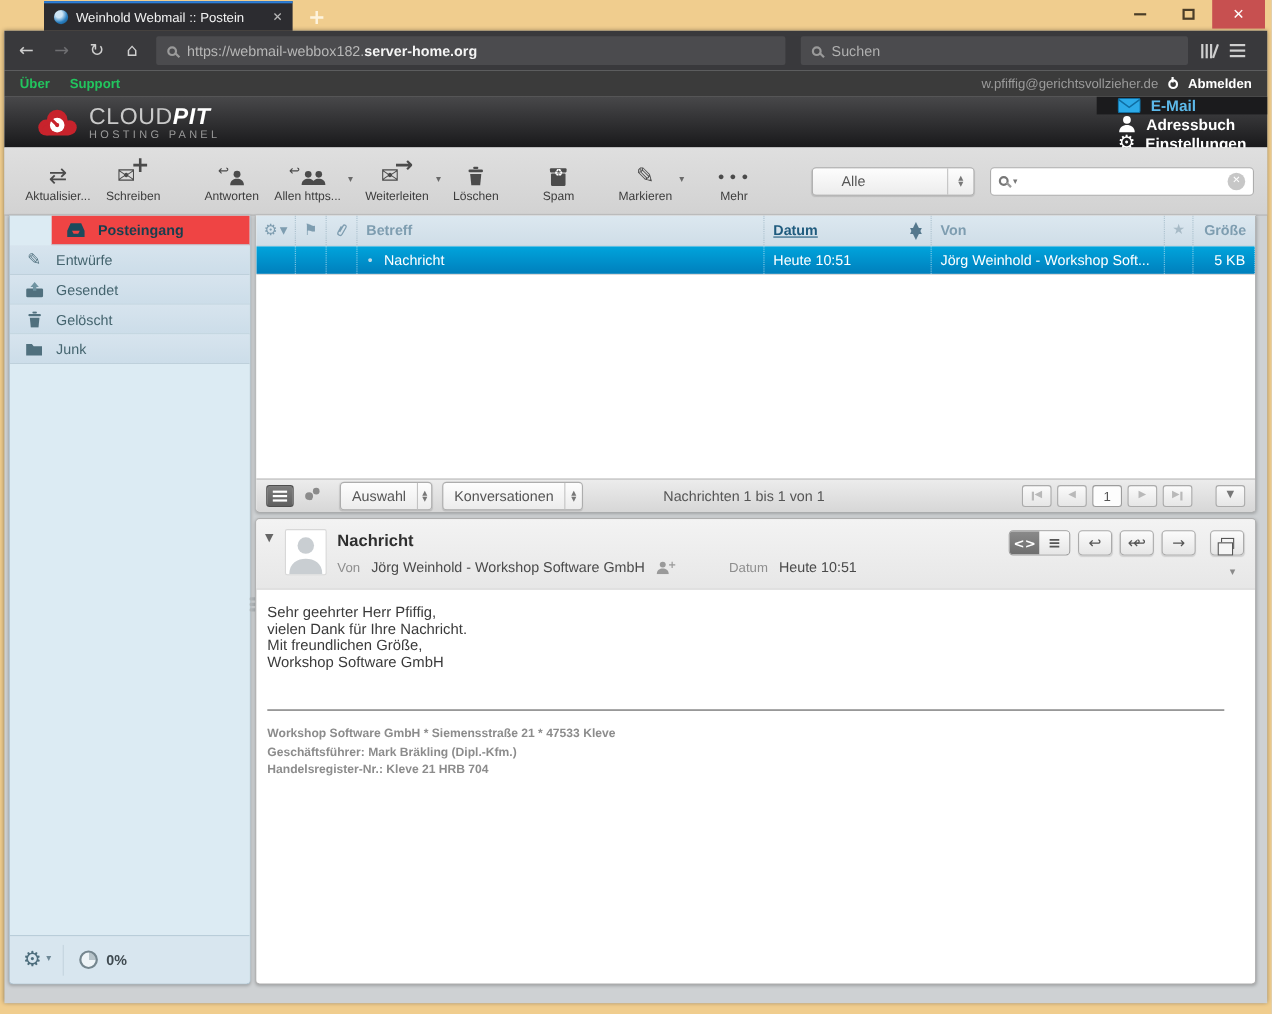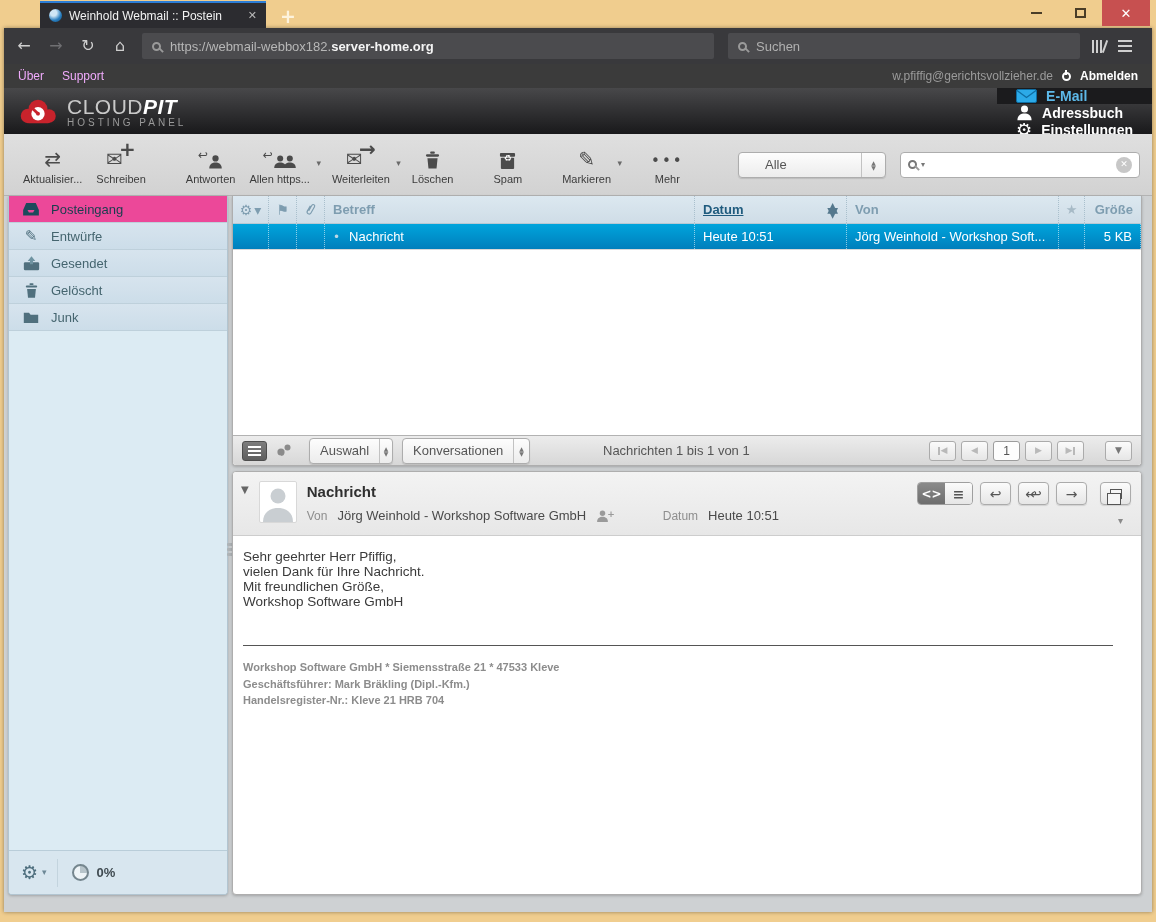--- a/index.html
+++ b/index.html
@@ -43,29 +43,29 @@
   .searchbar input { background:transparent; border:none; outline:none; color:#d7d7d7; font-size:13px; width:100%; font-family:"Liberation Sans",sans-serif; }
   .searchbar input::placeholder { color:#b0b0b0; }
   .lib-icon { display:flex; gap:2px; align-items:flex-end; height:14px; }
   .lib-icon i { width:2px; height:13px; background:#cfcfcf; display:block; }
   .lib-icon i.sl { transform:rotate(20deg); }
   .menu-icon { display:flex; flex-direction:column; gap:3px; }
   .menu-icon i { width:14px; height:2px; background:#cfcfcf; display:block; }
 
   
   .site-topbar { height:24px; background:#3b3b3b; display:flex; align-items:center; gap:18px; padding:0 14px; font-size:12px; flex:0 0 auto; }
-  .site-topbar .lnk { color:#f0abfc; }
+  .site-topbar .lnk { color:#22c55e;font-weight:bold; }
   .topbar-right { margin-left:auto; display:flex; align-items:center; gap:9px; }
   .user-email { color:#9b9b9b; }
   .power { width:9px; height:9px; border:2px solid #fff; border-radius:50%; position:relative; }
   .power::after { content:""; position:absolute; left:50%; top:-4px; transform:translateX(-50%); width:2px; height:5px; background:#fff; }
   .logout { color:#fff; font-weight:bold; }
 
   
-  .brand-header { height:46px; background:linear-gradient(#48484a,#19191b); display:flex; align-items:stretch; padding-left:14px; flex:0 0 auto;justify-content:flex-end; }
+  .brand-header { height:46px; background:linear-gradient(#48484a,#19191b); display:flex; align-items:stretch; padding-left:28px; flex:0 0 auto;justify-content:flex-end; }
   .logo { display:flex; align-items:center; gap:9px; }
   .logo-text .row1 { font-size:21px; letter-spacing:.5px; color:#c9c9c9; }
   .logo-text .row1 b { color:#fff; font-style:italic; }
   .logo-text .row2 { font-size:10px; letter-spacing:3px; color:#9a9a9a; margin-top:-2px; }
   .nav-tabs { margin-left:auto; display:flex; align-items:stretch;flex-direction:column; }
   .nav-tab { display:flex; align-items:center; gap:9px; padding:0 19px; color:#fff; font-size:14px; font-weight:bold; }
   .nav-tab.active { background:#1b1b1d; color:var(--nav_active,#5db9e9); }
   .nav-tab .glyph { font-size:18px; }
   .nav-collapse { width:26px; display:flex; align-items:center; justify-content:center; color:#8a8a8a; font-size:10px; border-left:1px solid #313133; }
 
@@ -90,21 +90,21 @@
   .clear-btn { width:16px; height:16px; border-radius:50%; background:#c7c7c7; color:#fff; font-size:9px; display:flex; align-items:center; justify-content:center; }
 
   
   .content { flex:1; display:flex; padding:0 10px 17px 4px; gap:4px; position:relative; min-height:0; }
 
   
   .sidebar { width:220px; display:flex; flex-direction:column; background:#dcebf3; border:1px solid #b2c5d1; border-top:none; border-radius:0 0 4px 4px; box-shadow:0 1px 3px rgba(0,0,0,.22); overflow:hidden; flex:0 0 auto; }
   .folder { height:27px; display:flex; align-items:center; gap:11px; padding:0 13px; background:linear-gradient(#d7e4ee,#ccdde9); border-bottom:1px solid #bed0db; color:#45656f; font-size:13px; }
   .folder .f-ic { width:18px; display:flex; justify-content:center; color:#50707e; }
   .folder .f-ic svg { fill:#50707e; }
-  .folder.active { background:#ec4899; color:#173e4e; font-weight:normal; }
+  .folder.active { background:#ef4444; color:#173e4e; font-weight:bold;margin-left:38px; }
   .folder.active .f-ic svg { fill:#1d4a5c; }
   .folder .glyph { font-size:15px; }
   .sidebar-fill { flex:1; background:#dcebf3; }
   .sidebar-footer { height:44px; border-top:1px solid #b9cdd9; background:#d8e6ef; display:flex; align-items:center; padding:0 12px; gap:8px; }
   .sf-gear { display:flex; align-items:center; gap:4px; color:#4e6e7d; padding-right:10px; border-right:1px solid #c3d4de; height:28px; }
   .sf-gear .glyph { font-size:19px; }
   .sf-gear .caret { font-size:9px; color:#6d8896; }
   .quota { display:flex; align-items:center; gap:8px; margin-left:6px; color:#3f4a50; font-size:13px; font-weight:bold; }
   .quota-circle { width:17px; height:17px; border-radius:50%; border:2px solid #75868e; background:conic-gradient(#b7c4ca 0 95deg, #eef4f7 95deg 360deg); }
 

